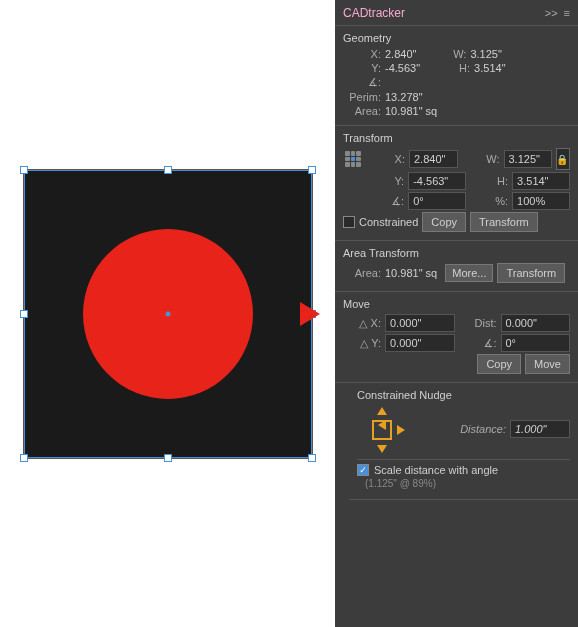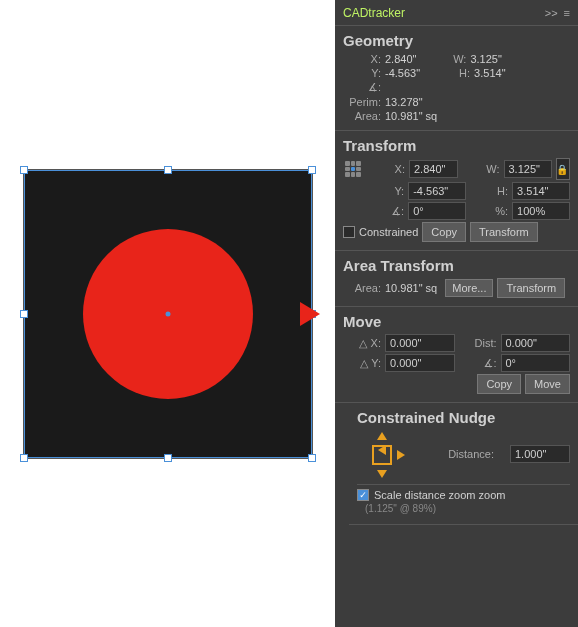--- a/index.html
+++ b/index.html
@@ -113,40 +113,40 @@
       display: flex;
       align-items: center;
       justify-content: space-between;
       padding: 5px 8px;
       background: #3c3c3c;
       border-bottom: 1px solid #555;
       height: 26px;
     }
 
     .panel-title {
-      color: #bef264;
+      color: #f9a8d4;
       font-size: 12px;
       font-weight: 500;
     }
 
     .panel-header-icons {
       display: flex;
       gap: 6px;
       color: #aaa;
       font-size: 11px;
     }
 
     .section {
       border-bottom: 1px solid #555;
       padding: 6px 8px;
     }
 
     .section-title {
-      font-size: 15px;
-      font-weight: 700;
+      font-size: 11px;
+      font-weight: 400;
       color: #d0d0d0;
       margin-bottom: 4px;
     }
 
     .row {
       display: flex;
       align-items: center;
       margin-bottom: 2px;
       gap: 4px;
     }
@@ -333,23 +333,24 @@
       margin-top: 4px;
     }
 
     .nudge-info {
       flex: 1;
     }
 
     .info-row {
       display: flex;
       align-items: center;
-      gap: 16px;
+      gap: 4px;
       margin-bottom: 3px;
       justify-content: flex-end;
+      font-style: italic;
     }
 
     .scale-row {
       display: flex;
       align-items: center;
       gap: 5px;
       padding-top: 4px;
       border-top: 1px solid #555;
       margin-top: 4px;
     }
@@ -512,18 +513,18 @@
 
       <div class="nudge-info">
         <div class="info-row">
           <span class="label">Distance:</span>
           <div class="value-box">1.000"</div>
         </div>
       </div>
     </div>
     <div class="scale-row">
       <div class="checkbox checked"></div>
-      <span class="value">Scale distance zoom zoom</span>
+      <span class="value">Scale distance with angle</span>
     </div>
     <div class="zoom-note">(1.125" @ 89%)</div>
   </div>
 
 </div>
 
 </body></html>

